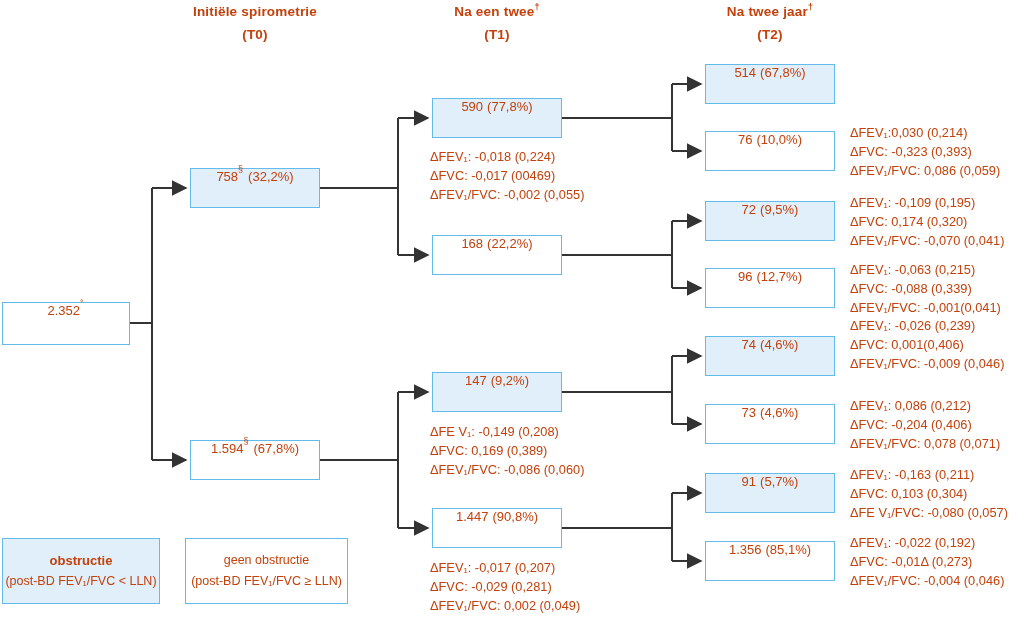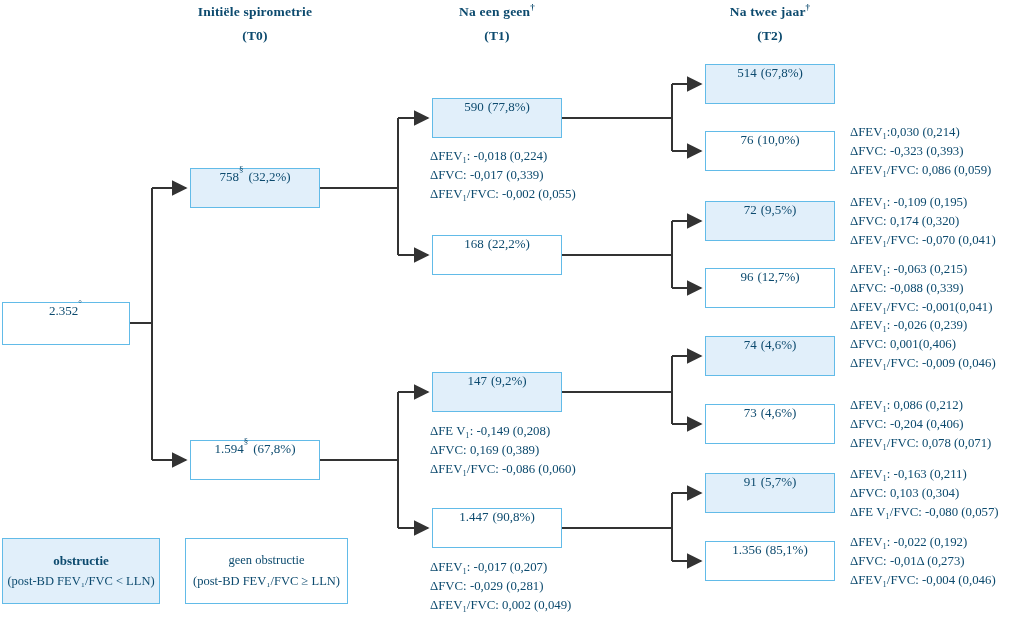--- a/index.html
+++ b/index.html
@@ -1,18 +1,18 @@
 <!DOCTYPE html>
 <html><head>
 <meta charset="utf-8">
 <style>
   html,body{margin:0;padding:0;background:#ffffff;}
   .canvas{
     position:relative;width:1024px;height:619px;background:#ffffff;
-    font-family:Liberation Serif, serif;color:#0c4a6e;overflow:hidden;
+    font-family:Liberation Sans, sans-serif;color:#c2410c;overflow:hidden;
   }
   svg.connectors{position:absolute;left:0;top:0;pointer-events:none;}
   .col-head{position:absolute;width:220px;text-align:center;font-weight:bold;font-size:13.5px;letter-spacing:.2px;}
   .col-head .period{margin-top:8px;}
   .col-head sup{font-size:9px;}
   .node{
     position:absolute;width:130px;height:40px;border:1.5px solid #62bbe8;background:#ffffff;
     display:flex;justify-content:center;font-size:13px;box-sizing:border-box;
     white-space:nowrap;
   }
@@ -75,21 +75,21 @@
       <line x1="672" y1="493" x2="701" y2="493" marker-end="url(#arr)"></line>
       <line x1="672" y1="561" x2="701" y2="561" marker-end="url(#arr)"></line>
     </g>
   </svg>
 
   <div class="col-head" style="left:145px;top:2px">
     <div><span>Initiële spirometrie</span><sup></sup></div>
     <div class="period">(T0)</div>
   </div>
   <div class="col-head" style="left:387px;top:2px">
-    <div><span>Na een geen</span><sup>†</sup></div>
+    <div><span>Na een twee</span><sup>†</sup></div>
     <div class="period">(T1)</div>
   </div>
   <div class="col-head" style="left:660px;top:2px">
     <div><span>Na twee jaar</span><sup>†</sup></div>
     <div class="period">(T2)</div>
   </div>
 
   <div class="node" style="left:2px;top:302px;width:128px;height:43px">
     <span>2.352</span>
       <sup>°</sup>
@@ -118,21 +118,21 @@
     <span>147</span>
       <span class="pct">(9,2%)</span>
   </div>
   <div class="node" style="left:432px;top:508px">
     <span>1.447</span>
       <span class="pct">(90,8%)</span>
   </div>
 
   <div class="stats" style="left:430px;top:147px">
     <div>ΔFEV₁: -0,018 (0,224)</div>
-    <div>ΔFVC: -0,017 (0,339)</div>
+    <div>ΔFVC: -0,017 (00469)</div>
     <div>ΔFEV₁/FVC: -0,002 (0,055)</div>
   </div>
   <div class="stats" style="left:430px;top:422px">
     <div>ΔFE V₁: -0,149 (0,208)</div>
     <div>ΔFVC: 0,169 (0,389)</div>
     <div>ΔFEV₁/FVC: -0,086 (0,060)</div>
   </div>
   <div class="stats" style="left:430px;top:558px">
     <div>ΔFEV₁: -0,017 (0,207)</div>
     <div>ΔFVC: -0,029 (0,281)</div>

